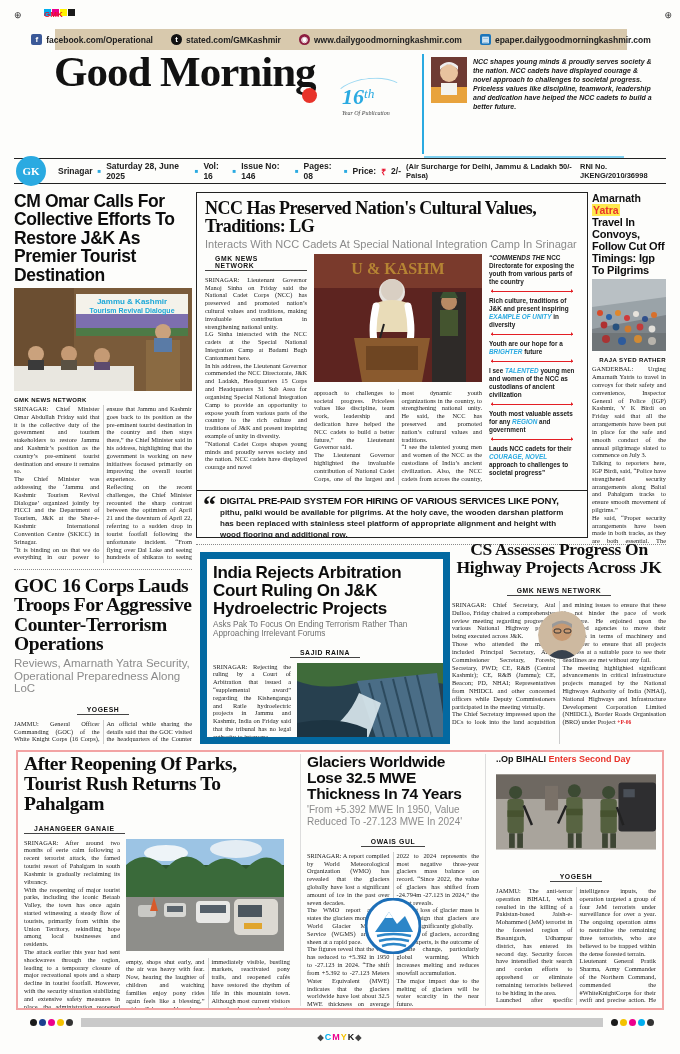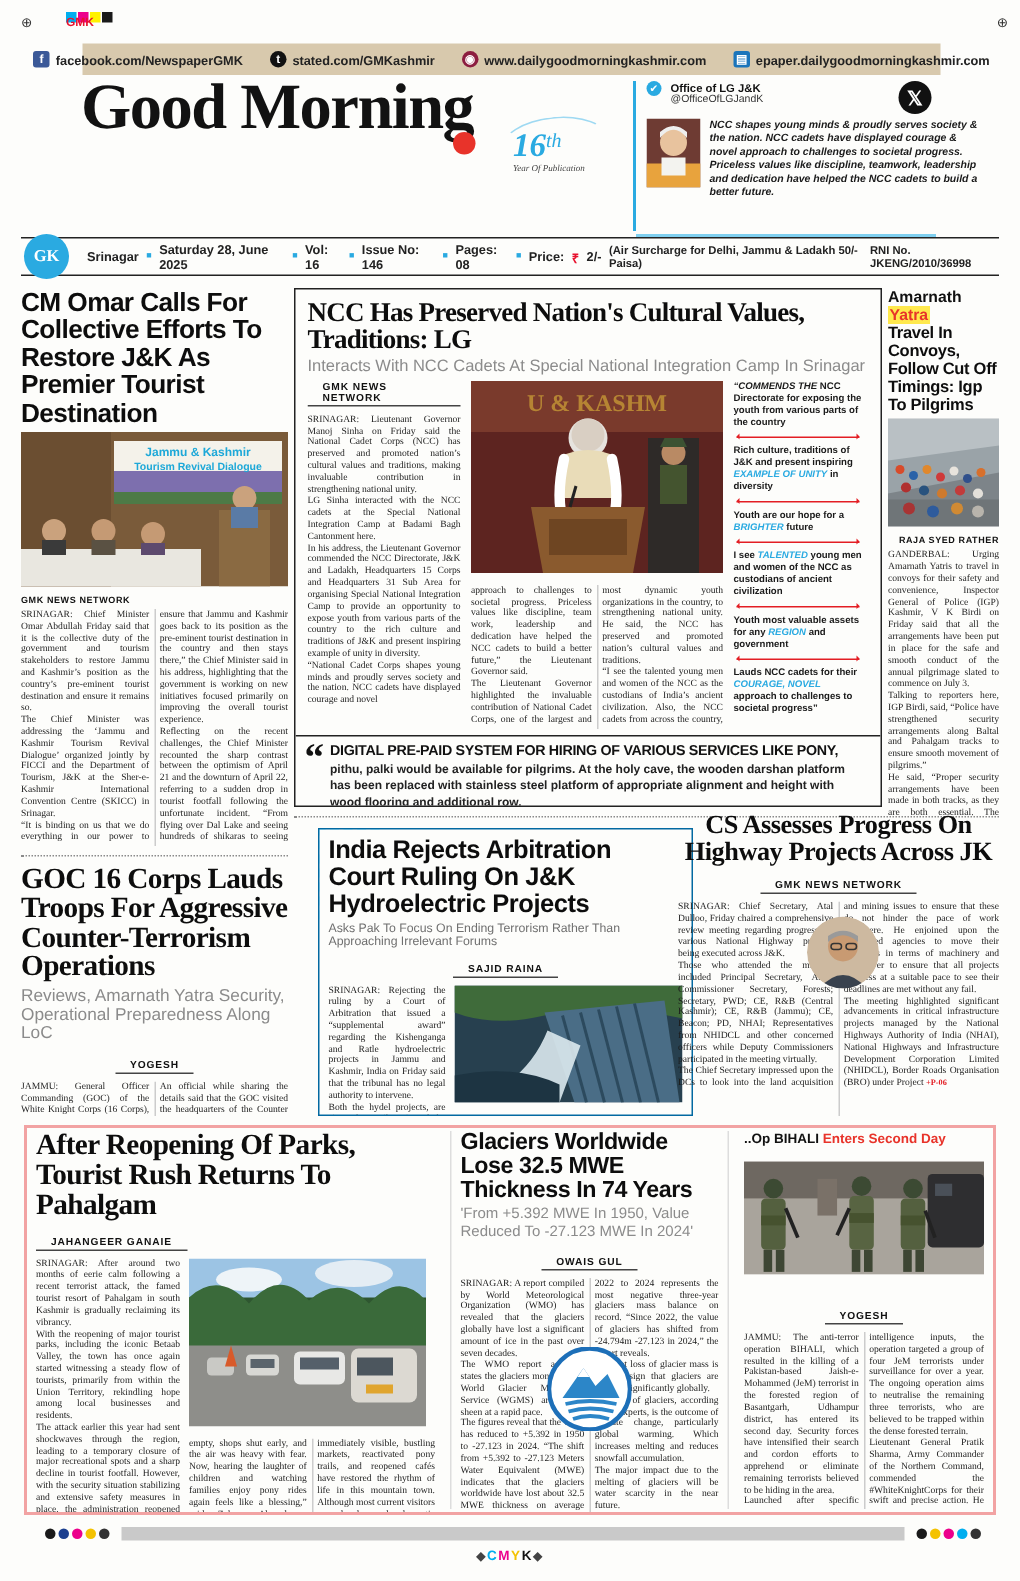--- a/index.html
+++ b/index.html
@@ -90,21 +90,21 @@
   .banner-text .b1{font-weight:bold;font-size:9.5px;letter-spacing:-.2px;}
   .banner-text .b2{font-weight:bold;font-size:8px;color:#222;}
   
   .amarnath{position:absolute;top:192px;left:592px;width:74px;height:352px;overflow:hidden;}
   .am-kicker{font-size:10.5px;font-weight:bold;}
   .am-kicker .red{color:#e8332a;background:#ffe94d;padding:0 1px;}
   .am-title{font-size:11px;line-height:1.08;letter-spacing:-.2px;margin-top:1px;}
   .am-photo{width:74px;height:72px;margin-top:3px;}
   .am-credit{text-align:right;}
   
-  .india-box{position:absolute;top:552px;left:212px;width:250px;height:192px;border:1px solid #0369a1;box-sizing:border-box;padding:5px 6px;overflow:hidden;}
+  .india-box{position:absolute;top:552px;left:200px;width:250px;height:192px;border:7px solid #0369a1;box-sizing:border-box;padding:5px 6px;overflow:hidden;}
   .india-box:before{content:"";position:absolute;left:-2px;top:-2px;width:40px;height:60px;border-left:2px dashed #25b6ea;border-top:2px dashed #25b6ea;}
   .india-title{font-size:17px;line-height:1.05;}
   .india-sub{font-size:8.2px;color:#6f6f6f;margin-top:2px;}
   .india-flex{display:flex;gap:6px;margin-top:2px;}
   .india-c1{width:78px;flex:none;}
   .india-right{flex:1;}
   .dam-photo{width:152px;height:78px;}
   
   .cs-art{position:absolute;top:540px;left:452px;width:214px;height:204px;overflow:hidden;}
   .cs-title{font-size:17.5px;line-height:1.03;text-align:center;letter-spacing:-.3px;}
@@ -142,21 +142,21 @@
   <div class="regmarks">
     <span class="reg-cross l">⊕</span>
     <span class="reg-cross r">⊕</span>
     <span class="reg-swatches"><i class="sw-c"></i><i class="sw-m"></i><i class="sw-y"></i><i class="sw-k"></i></span>
     <span class="reg-gmk">GMK</span>
   </div>
 
   <div class="social-bar">
     <span class="soc-item">
       <span class="soc-ic ic-fb">f</span>
-      <span>facebook.com/NewspaperGMK</span>
+      <span>facebook.com/Operational</span>
     </span>
     <span class="soc-item">
       <span class="soc-ic ic-tw">t</span>
       <span>stated.com/GMKashmir</span>
     </span>
     <span class="soc-item">
       <span class="soc-ic ic-web">◉</span>
       <span>www.dailygoodmorningkashmir.com</span>
     </span>
     <span class="soc-item">
@@ -169,28 +169,20 @@
     <div class="mast-left">
       <div class="mast-line1">Good Morning</div>
       <span class="red-dot"></span>
       <div class="anniv">
         <div class="anniv-arc"></div>
         <span class="anniv-num">16</span><sup>th</sup>
         <div class="anniv-sub">Year Of Publication</div>
       </div>
     </div>
     <div class="lg-card">
-      <div class="lg-head">
-        <span class="verified">✔</span>
-        <div>
-          <div class="lg-name">Office of LG J&amp;K</div>
-          <div class="lg-handle">@OfficeOfLGJandK</div>
-        </div>
-        <div class="x-logo">𝕏</div>
-      </div>
       <div class="lg-body">
         <svg width="36" height="46">
           <rect width="36" height="46" fill="#6e3b33"></rect>
             <rect x="0" y="30" width="36" height="16" fill="#e8a33d"></rect>
           <circle cx="18" cy="16" r="9" fill="#e8c39e"></circle>
             <path d="M9 13 Q18 2 27 13 L27 9 Q18 1 9 9 Z" fill="#eee"></path>
           <rect x="10" y="26" width="16" height="12" fill="#f3f3ef"></rect>
         </svg>
         <div class="lg-quote">NCC shapes young minds &amp; proudly serves society &amp; the nation. NCC cadets have displayed courage &amp; novel approach to challenges to societal progress. Priceless values like discipline, teamwork, leadership and dedication have helped the NCC cadets to build a better future.</div>
       </div>

